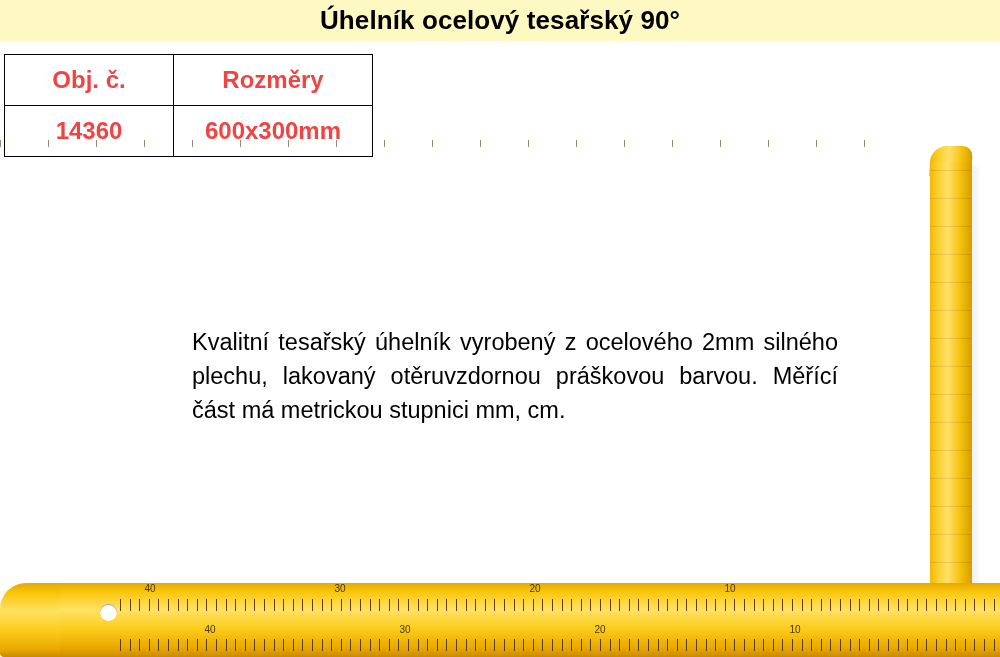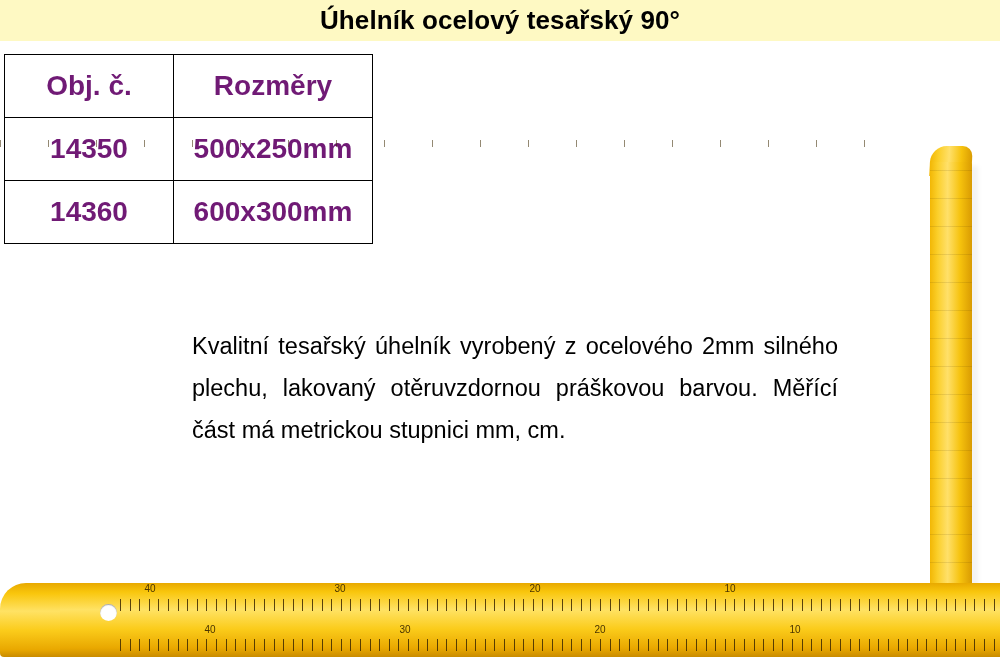--- a/index.html
+++ b/index.html
@@ -41,40 +41,40 @@
   
   .spec-table {
     position: absolute;
     left: 4px;
     top: 54px;
     border-collapse: collapse;
     background: #ffffff;
   }
   .spec-table td, .spec-table th {
     border: 1px solid #000000;
-    font-size: 28px;
+    font-size: 24px;
     font-weight: bold;
-    color: #701a75;
+    color: #ef4444;
     height: 42px;
-    padding: 10px 10px;
+    padding: 4px 10px;
     text-align: center;
     white-space: nowrap;
   }
   .spec-table th { font-weight: bold; }
   .col-code { width: 148px; }
   .col-dim  { width: 178px; }
 
   
   .description {
     position: absolute;
     left: 192px;
     top: 325px;
     width: 646px;
     font-size: 23.5px;
-    line-height: 42px;
+    line-height: 34px;
     color: #000000;
     text-align: justify;
   }
 
   
   .photo {
     position: absolute;
     left: 0;
     top: 140px;
     width: 1000px;
@@ -209,24 +209,20 @@
 </div>
 
 <table class="spec-table">
   <thead>
     <tr>
       <th class="col-code">Obj. č.</th>
       <th class="col-dim">Rozměry</th>
     </tr>
   </thead>
   <tbody>
-    <tr>
-      <td class="col-code">14350</td>
-      <td class="col-dim">500x250mm</td>
-    </tr>
     <tr>
       <td class="col-code">14360</td>
       <td class="col-dim">600x300mm</td>
     </tr>
   </tbody>
 </table>
 
 <div class="description">Kvalitní tesařský úhelník vyrobený z ocelového 2mm silného plechu, lakovaný otěruvzdornou práškovou barvou. Měřící část má metrickou stupnici mm, cm.</div>
 
 <div class="photo">

